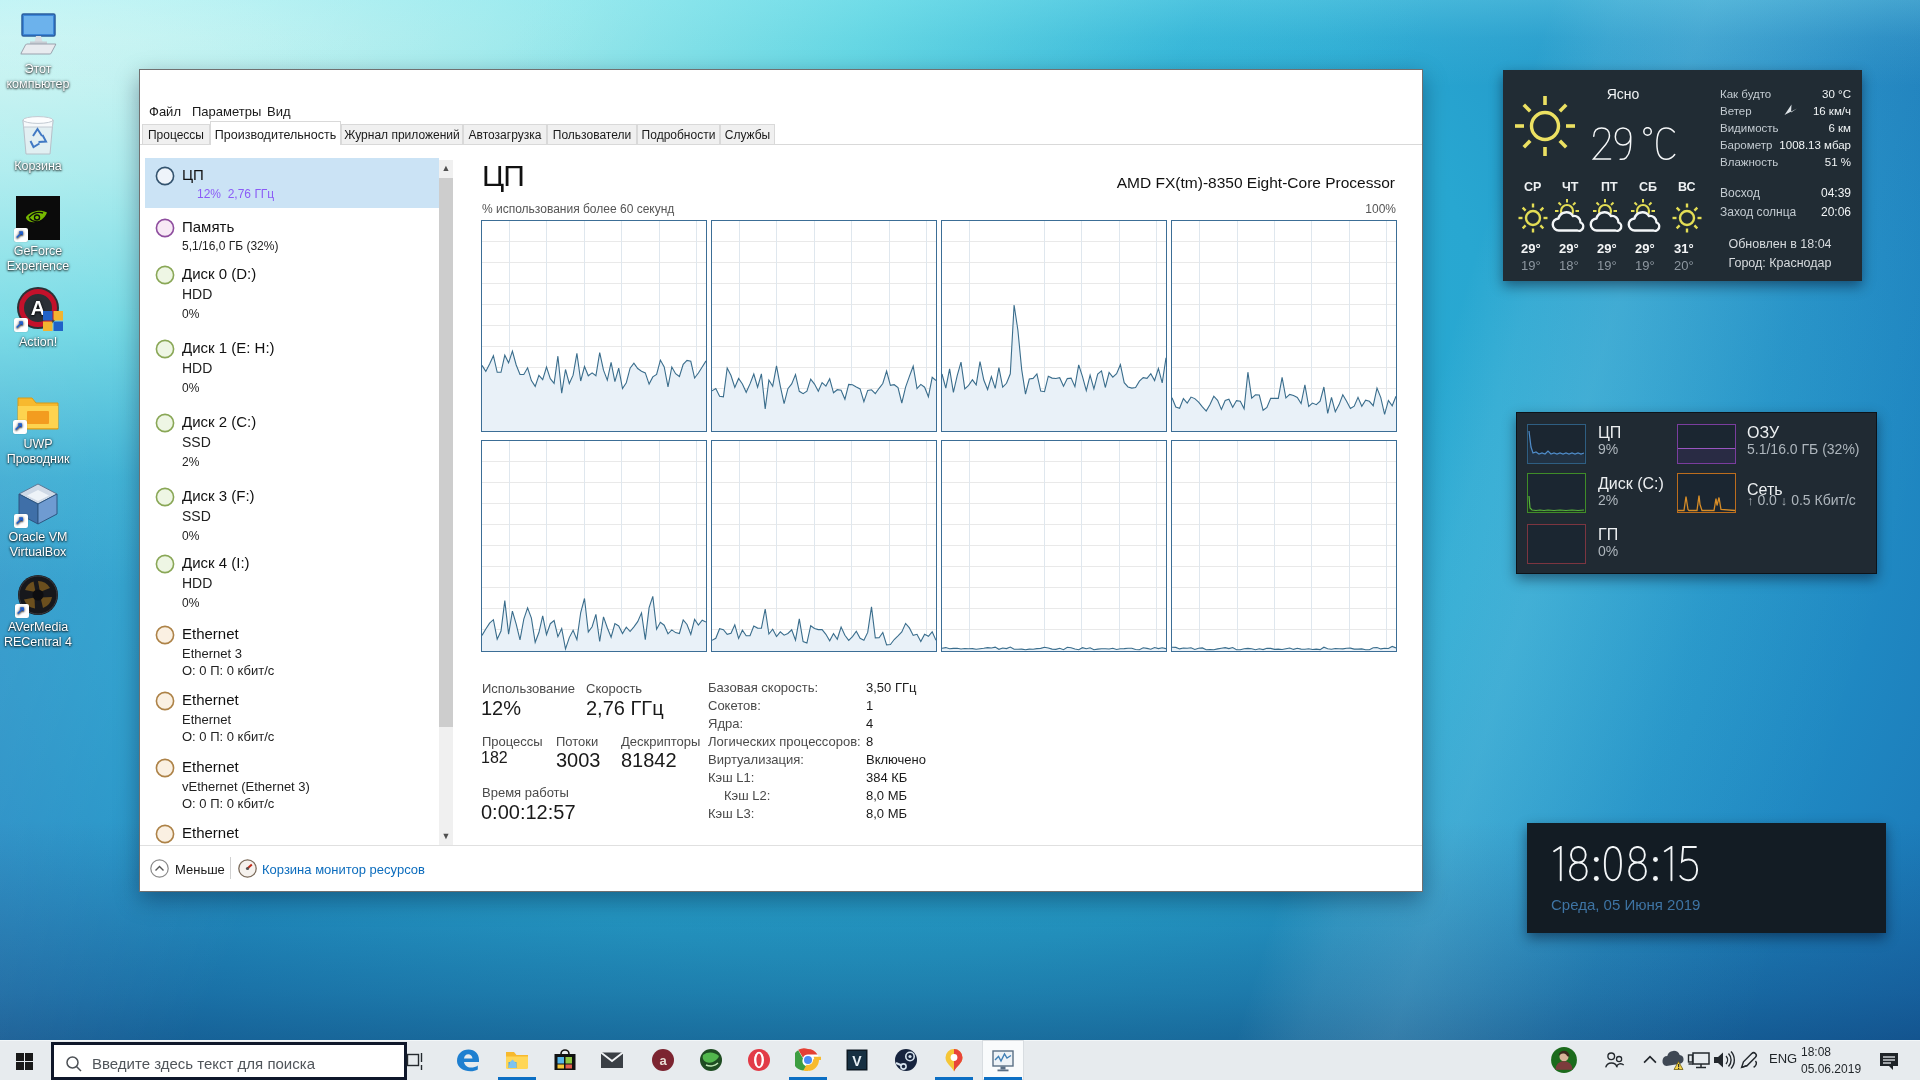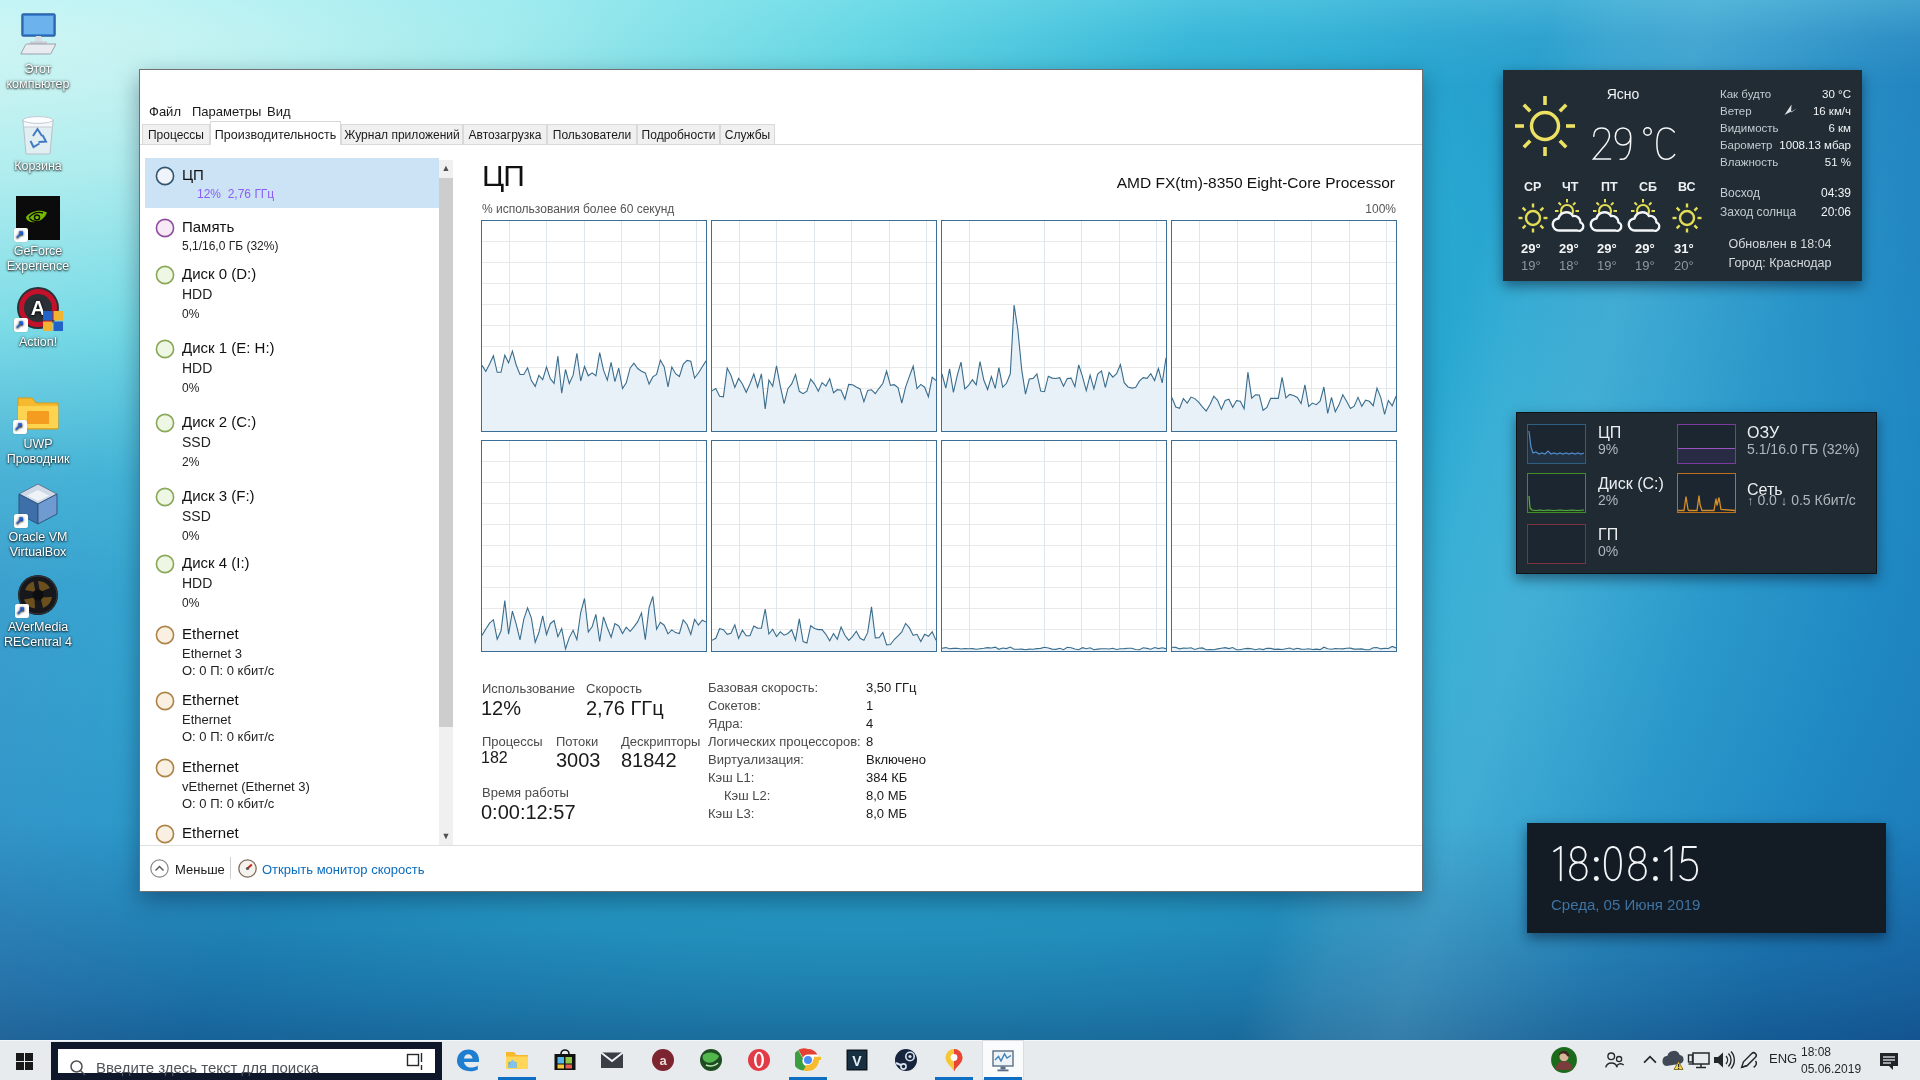--- a/index.html
+++ b/index.html
@@ -236,21 +236,21 @@
           <circle cx="9.5" cy="9.5" r="8.7" fill="#fff" stroke="#8a8a8a" stroke-width="1.2"></circle>
           <path d="M5.5 11.5 L9.5 7.5 L13.5 11.5" fill="none" stroke="#555" stroke-width="1.4"></path>
         </svg>
     <span class="abs" style="left:35px; top:16px; font-size:13px; color:#1a1a1a;">Меньше</span>
     <div class="abs" style="left:90px; top:11px; width:1px; height:22px; background:#d0d0d0;"></div>
     <svg class="abs" style="left:98px; top:13px;" width="19" height="19">
           <circle cx="9.5" cy="9.5" r="8.7" fill="#f6f2ee" stroke="#7a6a5a" stroke-width="1.3"></circle>
           <path d="M9.5 9.5 L13.8 5.6" stroke="#c02b1a" stroke-width="2"></path>
           <circle cx="9.5" cy="9.5" r="1.6" fill="#555"></circle>
         </svg>
-    <span class="abs" style="left:122px; top:16px; font-size:13px; color:#0b6cbd;">Открыть монитор скорость</span>
+    <span class="abs" style="left:122px; top:16px; font-size:13px; color:#0b6cbd;">Корзина монитор ресурсов</span>
   </div>
 </div>
 <div class="abs" style="left:140px; top:70px; width:1282px; height:821px; pointer-events:none;">
       <div class="abs" style="left:342px; top:89px; font-size:30px; letter-spacing:-1px; color:#111;">ЦП</div>
       <div class="abs" style="left:655px; top:104px; width:600px; text-align:right; font-size:15.5px; color:#111;">AMD FX(tm)-8350 Eight-Core Processor</div>
       <div class="abs" style="left:342px; top:132px; font-size:12px; color:#555;">% использования более 60 секунд</div>
       <div class="abs" style="left:1056px; top:132px; width:200px; text-align:right; font-size:12px; color:#555;">100%</div>
   <div class="abs gbox" style="left:341px; top:150px;">
     <svg width="224" height="210" style="position:absolute;left:0;top:0;">
       <polygon points="0,210 0.0,144.4 3.8,150.4 7.6,143.0 11.4,134.7 15.2,151.3 19.0,151.3 22.8,134.2 26.6,141.8 30.4,130.2 34.2,144.0 38.0,153.5 41.8,153.5 45.6,146.8 49.4,159.6 53.2,165.4 56.9,154.4 60.7,158.7 64.5,146.1 68.3,157.7 72.1,162.4 75.9,135.2 79.7,172.2 83.5,148.5 87.3,162.6 91.1,154.2 94.9,132.3 98.7,160.0 102.5,145.5 106.3,154.8 110.1,151.9 113.9,154.8 117.7,131.6 121.5,149.2 125.3,159.1 129.1,141.3 132.9,160.6 136.7,147.1 140.5,167.6 144.3,161.7 148.1,147.2 151.9,142.1 155.7,147.5 159.5,150.2 163.3,151.9 167.1,163.1 170.8,155.9 174.6,153.5 178.4,139.1 182.2,145.9 186.0,165.8 189.8,146.0 193.6,152.7 197.4,155.5 201.2,143.3 205.0,139.4 208.8,140.3 212.6,157.0 216.4,152.0 220.2,146.0 224.0,139.9 224,210" fill="#e9f1f8"></polygon>
@@ -503,21 +503,21 @@
       </svg>
       <div class="abs" style="left:24px; top:73px; font-size:15px; color:#3e74a4;">Среда, 05 Июня 2019</div>
     </div>
 <div class="abs" style="left:0; top:1040px; width:1920px; height:40px; background:#e7ebee; border-top:1px solid #f2f6f8;">
   <svg class="abs" style="left:16px; top:12px;" width="17" height="17" viewBox="0 0 17 17">
     <rect x="0" y="0" width="8" height="8" fill="#191919"></rect>
         <rect x="9" y="0" width="8" height="8" fill="#191919"></rect>
     <rect x="0" y="9" width="8" height="8" fill="#191919"></rect>
         <rect x="9" y="9" width="8" height="8" fill="#191919"></rect>
   </svg>
-  <div class="abs" style="left:51px; top:1px; width:391px; height:38px; background:#fff; border:7px solid #0f172a;">
+  <div class="abs" style="left:51px; top:1px; width:356px; height:38px; background:#fff; border:3px solid #0f172a;">
     <svg class="abs" style="left:11px; top:10px;" width="18" height="18" viewBox="0 0 18 18">
           <circle cx="7.5" cy="7.5" r="5.5" fill="none" stroke="#4d5156" stroke-width="1.5"></circle>
           <line x1="11.5" y1="11.5" x2="16" y2="16" stroke="#4d5156" stroke-width="1.5"></line>
         </svg>
     <div class="abs" style="left:38px; top:10px; font-size:15px; color:#50555a;">Введите здесь текст для поиска</div>
   </div>
   <svg class="abs" style="left:405px; top:11px;" width="19" height="19" viewBox="0 0 19 19">
     <rect x="2.5" y="2.5" width="11" height="11" fill="none" stroke="#24292e" stroke-width="1.4"></rect>
     <line x1="16.5" y1="1" x2="16.5" y2="10" stroke="#24292e" stroke-width="1.4"></line>
     <line x1="16.5" y1="13" x2="16.5" y2="18" stroke="#24292e" stroke-width="1.4"></line>

